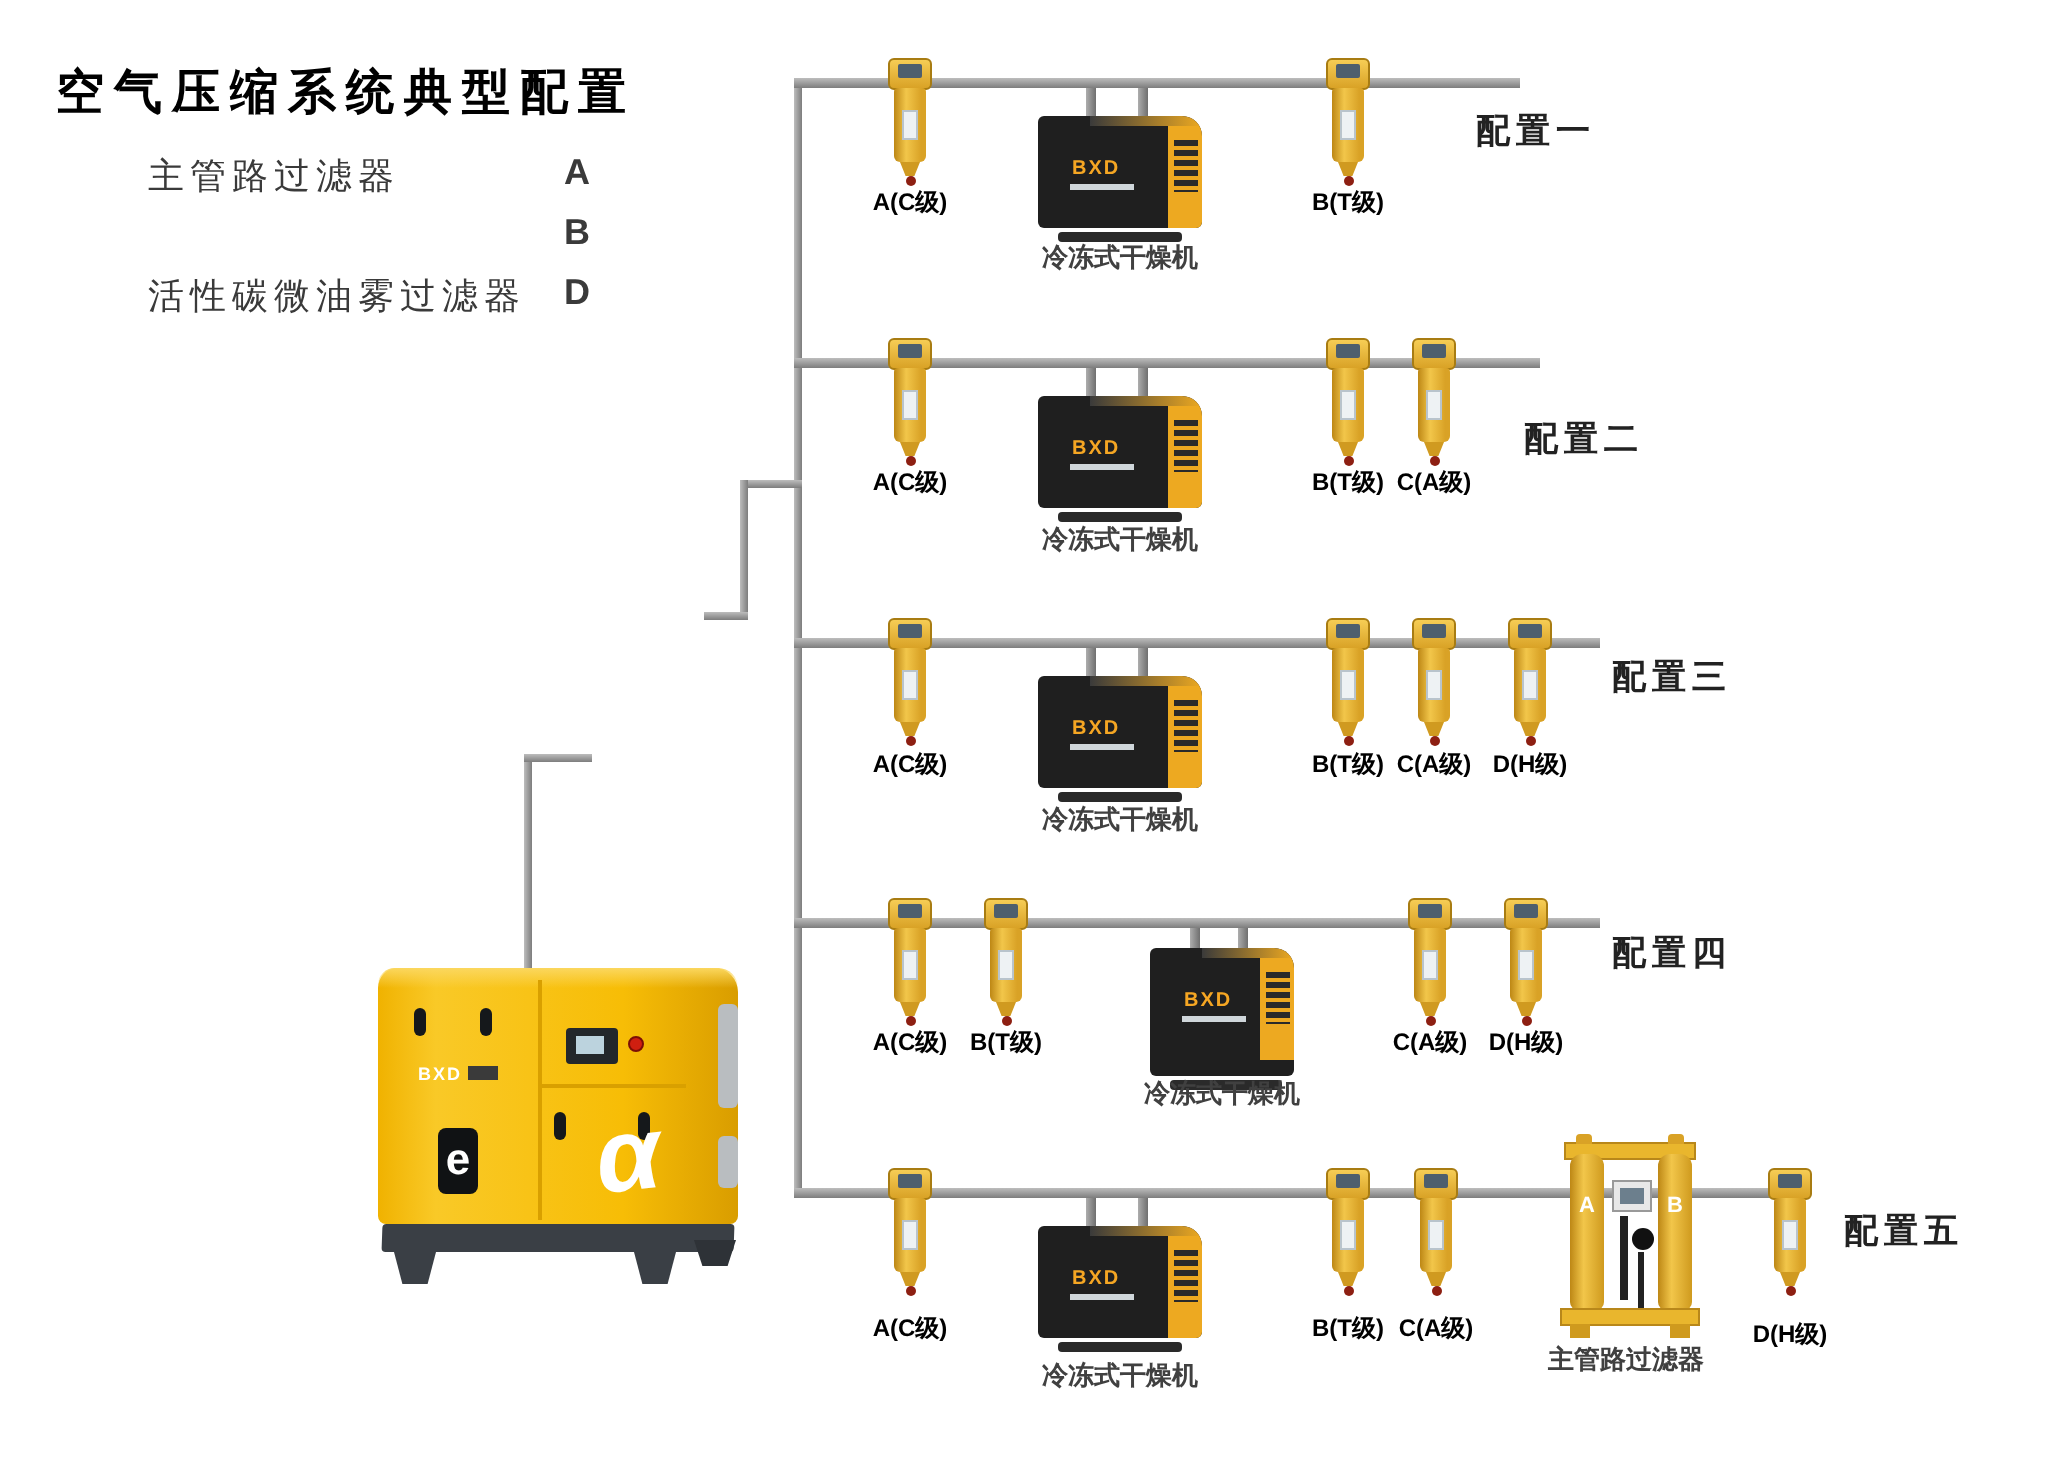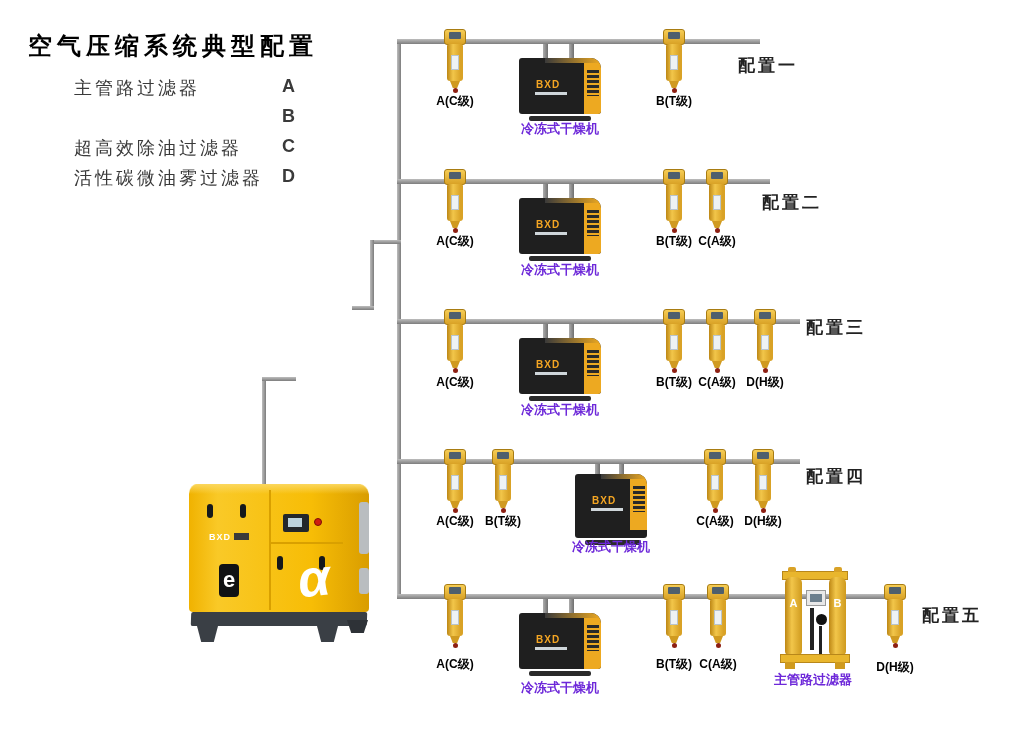--- a/index.html
+++ b/index.html
@@ -12,21 +12,21 @@
   .legend{position:absolute;left:30px;top:76px;width:240px;}
   .leg-row{position:relative;height:30px;margin-left:44px;}
   .leg-name{position:absolute;left:0;top:0;font-size:18px;color:#3a3a3a;letter-spacing:3px;
             font-weight:500;white-space:nowrap;}
   .leg-code{position:absolute;left:208px;top:0;font-size:18px;color:#3a3a3a;font-weight:600;}
   .cfglabel{position:absolute;font-size:17px;font-weight:600;color:#222;letter-spacing:3px;
             white-space:nowrap;z-index:10;}
   .flabel{position:absolute;width:70px;text-align:center;font-size:12px;font-weight:600;
           color:#000;z-index:10;white-space:nowrap;}
   .dlabel{position:absolute;width:110px;text-align:center;font-size:13px;font-weight:600;
-          color:#6d28d9;z-index:10;white-space:nowrap;}
+          color:#404040;z-index:10;white-space:nowrap;}
 
   
   .ph{position:absolute;height:5px;background:linear-gradient(180deg,#bdbdbd,#7d7d7d);z-index:1;}
   .pv{position:absolute;width:4px;background:linear-gradient(90deg,#bdbdbd,#7d7d7d);z-index:1;}
 
   
   .filter{position:absolute;width:24px;height:66px;z-index:5;}
   .f-head{width:22px;height:16px;margin:0 auto;border-radius:3px;border:1px solid #a87c12;
           background:linear-gradient(180deg,#f6cd55,#d9a226);position:relative;box-sizing:border-box;}
   .f-head::after{content:"";position:absolute;left:4px;top:2px;width:12px;height:7px;
@@ -152,24 +152,20 @@
   <div class="title">空气压缩系统典型配置</div>
   <div class="legend">
     <div class="leg-row">
       <span class="leg-name">主管路过滤器</span>
       <span class="leg-code">A</span>
     </div>
     <div class="leg-row">
       <span class="leg-code">B</span>
     </div>
     <div class="leg-row">
-      <span class="leg-name">超高效除油过滤器</span>
-      <span class="leg-code">C</span>
-    </div>
-    <div class="leg-row">
       <span class="leg-name">活性碳微油雾过滤器</span>
       <span class="leg-code">D</span>
     </div>
   </div>
 
   <div class="pv" style="left:397px;top:39px;height:560px;"></div>
   <div class="ph" style="left:397px;top:39px;width:363px;"></div>
   <div class="ph" style="left:397px;top:179px;width:373px;"></div>
   <div class="ph" style="left:397px;top:319px;width:403px;"></div>
   <div class="ph" style="left:397px;top:459px;width:403px;"></div>
@@ -259,21 +255,21 @@
   <div class="filter" style="left:705px;top:169px;">
     <div class="f-head"></div>
     <div class="f-body"></div>
     <div class="f-taper"></div>
     <div class="f-drain"></div>
   </div>
   <div class="flabel" style="left:420px;top:233px;">A(C级)</div>
   <div class="flabel" style="left:639px;top:233px;">B(T级)</div>
   <div class="flabel" style="left:682px;top:233px;">C(A级)</div>
   <div class="dlabel" style="left:505px;top:261px;">冷冻式干燥机</div>
-  <div class="cfglabel" style="left:762px;top:191px;">配置二</div>
+  <div class="cfglabel" style="left:762px;top:208px;">配置二</div>
 
   <div class="filter" style="left:443px;top:309px;">
     <div class="f-head"></div>
     <div class="f-body"></div>
     <div class="f-taper"></div>
     <div class="f-drain"></div>
   </div>
   <div class="dryer" style="left:519px;top:324px;">
     <i class="d-pipe" style="left:24px;"></i>
     <i class="d-pipe" style="left:50px;"></i>
@@ -302,21 +298,21 @@
     <div class="f-head"></div>
     <div class="f-body"></div>
     <div class="f-taper"></div>
     <div class="f-drain"></div>
   </div>
   <div class="flabel" style="left:420px;top:374px;">A(C级)</div>
   <div class="flabel" style="left:639px;top:374px;">B(T级)</div>
   <div class="flabel" style="left:682px;top:374px;">C(A级)</div>
   <div class="flabel" style="left:730px;top:374px;">D(H级)</div>
   <div class="dlabel" style="left:505px;top:401px;">冷冻式干燥机</div>
-  <div class="cfglabel" style="left:806px;top:316px;">配置三</div>
+  <div class="cfglabel" style="left:806px;top:327px;">配置三</div>
 
   <div class="filter" style="left:443px;top:449px;">
     <div class="f-head"></div>
     <div class="f-body"></div>
     <div class="f-taper"></div>
     <div class="f-drain"></div>
   </div>
   <div class="filter" style="left:491px;top:449px;">
     <div class="f-head"></div>
     <div class="f-body"></div>

